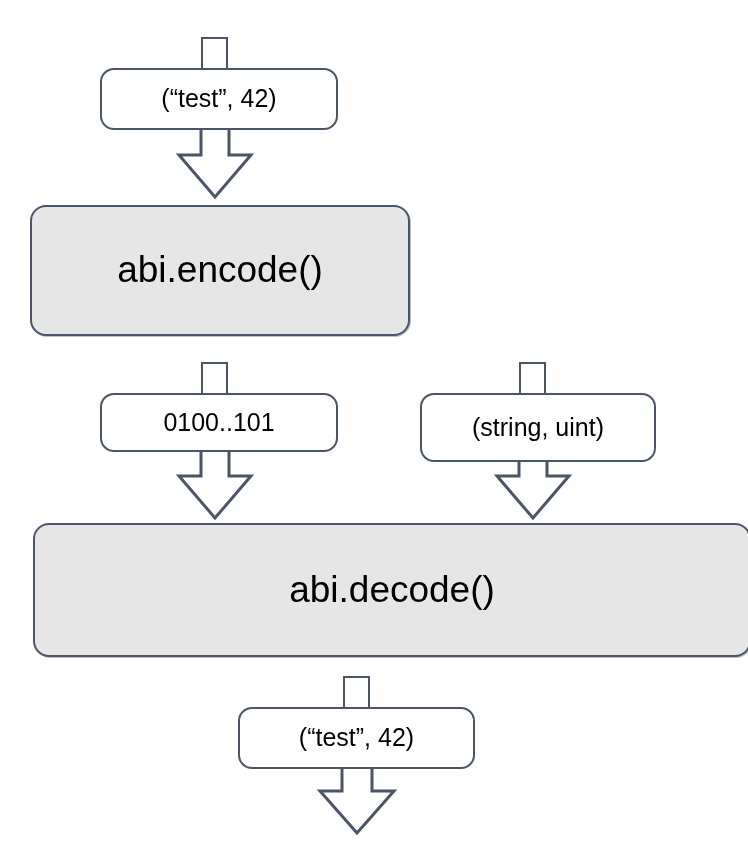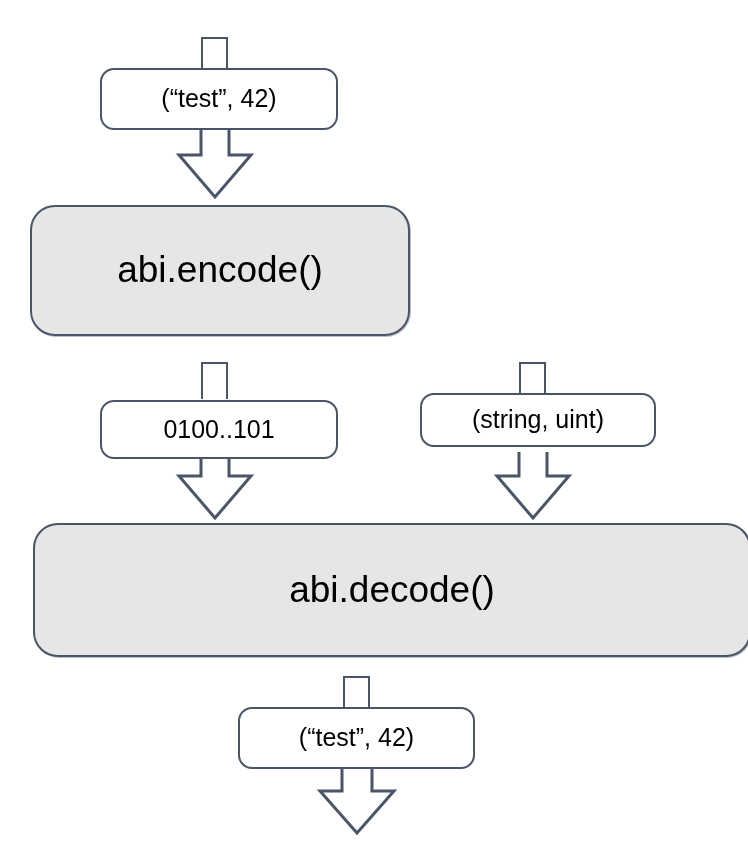--- a/index.html
+++ b/index.html
@@ -34,21 +34,21 @@
     border: 2px solid #4a5568;
     border-radius: 14px;
     font-size: 25px;
     z-index: 3;
     justify-content: center;
   }
   
   .process {
     background: #e6e6e6;
     border: 2px solid #4a5568;
-    border-radius: 25px;
+    border-radius: 16px;
     font-size: 37px;
     z-index: 3;
     box-shadow: 1px 1px 0 rgba(130,140,160,0.55);
   }
   
   .arrow {
     position: absolute;
     z-index: 1;
   }
   .arrow svg {
@@ -91,24 +91,24 @@
       <svg width="82" height="72" viewBox="0 0 82 72">
         <polyline points="26,4 26,26 4,26 41,68 78,26 56,26 56,4" fill="#ffffff" stroke="#4a5568" stroke-width="3" stroke-linejoin="miter" stroke-linecap="butt"></polyline>
       </svg>
     </div>
     <div class="node pill" style="left: 100px; top: 68px; width: 238px; height: 62px;">
       <span>(“test”, 42)</span>
     </div>
     <div class="node process" style="left: 30px; top: 205px; width: 380px; height: 131px;">
       <span>abi.encode()</span>
     </div>
-    <div class="node pill" style="left: 100px; top: 393px; width: 238px; height: 59px; margin-top: 7px;">
+    <div class="node pill" style="left: 100px; top: 393px; width: 238px; height: 59px;">
       <span>0100..101</span>
     </div>
-    <div class="node pill" style="left: 420px; top: 393px; width: 236px; height: 54px;">
+    <div class="node pill" style="left: 420px; top: 393px; width: 236px; height: 69px;">
       <span>(string, uint)</span>
     </div>
     <div class="node process" style="left: 33px; top: 523px; width: 718px; height: 134px;">
       <span>abi.decode()</span>
     </div>
     <div class="node pill" style="left: 238px; top: 707px; width: 237px; height: 62px;">
       <span>(“test”, 42)</span>
     </div>
   </div>
 

